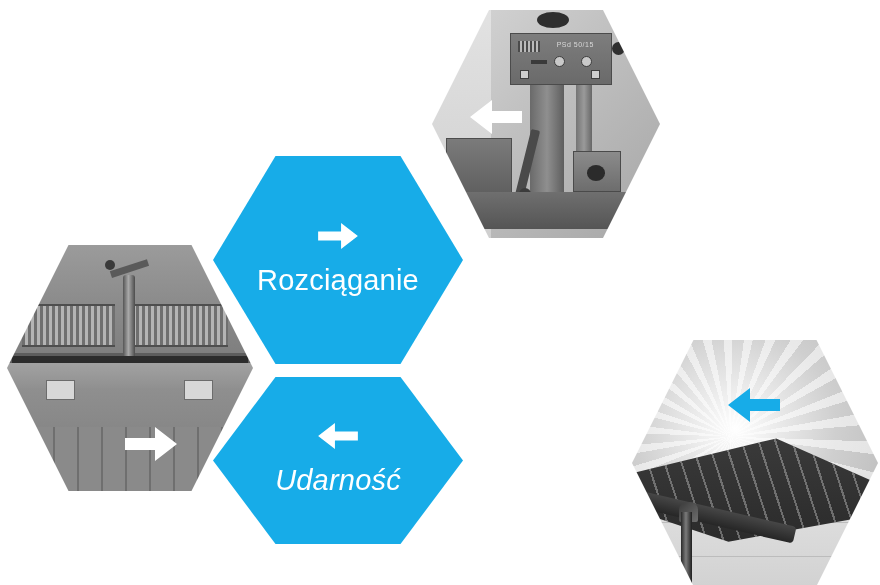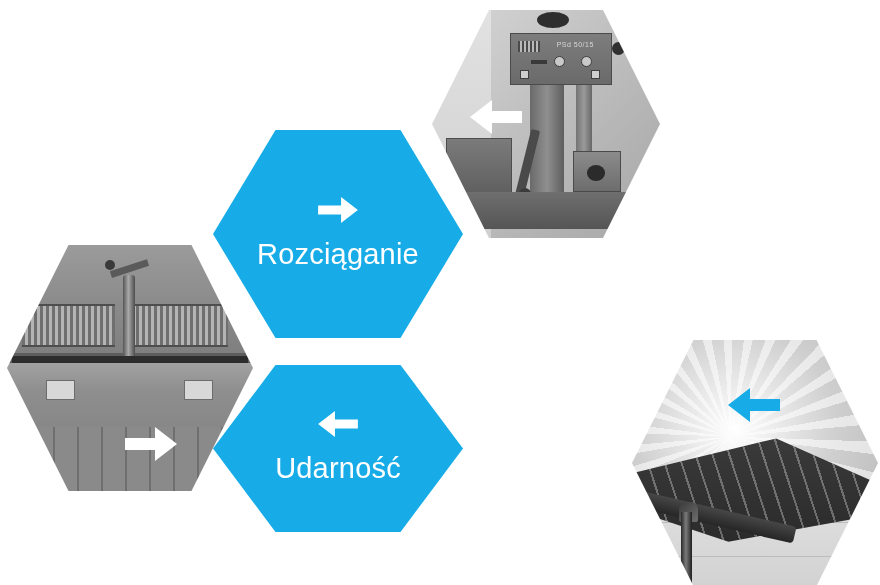--- a/index.html
+++ b/index.html
@@ -11,21 +11,21 @@
   }
   #stage{position:relative;width:880px;height:585px;background:#fff;}
 
   
   .hex{
     position:absolute;
     -webkit-clip-path:polygon(25% 0%,75% 0%,100% 50%,75% 100%,25% 100%,0% 50%);
     clip-path:polygon(25% 0%,75% 0%,100% 50%,75% 100%,25% 100%,0% 50%);
     overflow:hidden;
   }
-  .hex.blue{background:#17ace8;}
+  .hex.blue{background:#17ace8;margin-top:26px;}
 
   .hex-inner{
     position:absolute;inset:0;
     display:flex;flex-direction:column;
     align-items:center;justify-content:center;
   }
   .hex-label{
     color:#ffffff;
     font-weight:400;
     text-align:center;
@@ -236,21 +236,21 @@
             <path d="M0 11 H30 V0 L52 17 L30 34 V23 H0 Z" fill="#ffffff"></path>
           </svg>
         </span>
         <span class="gap-a"></span>
         <span class="hex-label" style="font-size:29px;">Rozciąganie</span>
       </div>
     </div>
   </div>
 
 
-  <div class="hex blue" style="left:213px;top:365px;width:250px;height:167px;">
+  <div class="hex blue" style="left:213px;top:351px;width:250px;height:167px;font-style:italic;">
     <div class="hex-inner">
       <div class="stack">
         <span class="arrow">
           <svg width="40" height="26" viewBox="0 0 52 34" aria-hidden="true">
             <path d="M52 11 H22 V0 L0 17 L22 34 V23 H52 Z" fill="#ffffff"></path>
           </svg>
         </span>
         <span class="gap-a"></span>
         <span class="hex-label" style="font-size:29px;">Udarność</span>
       </div>

